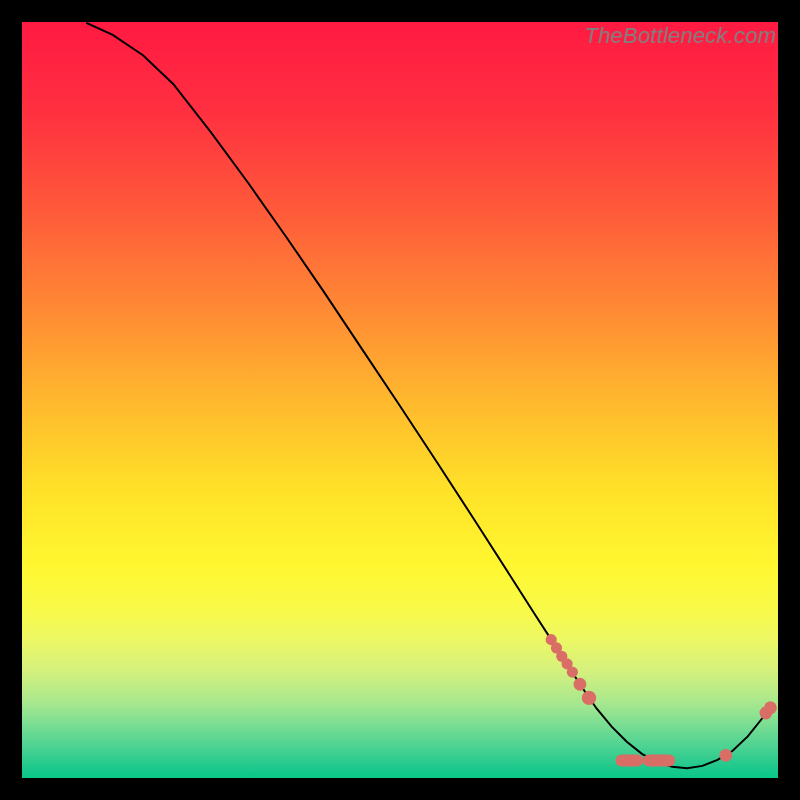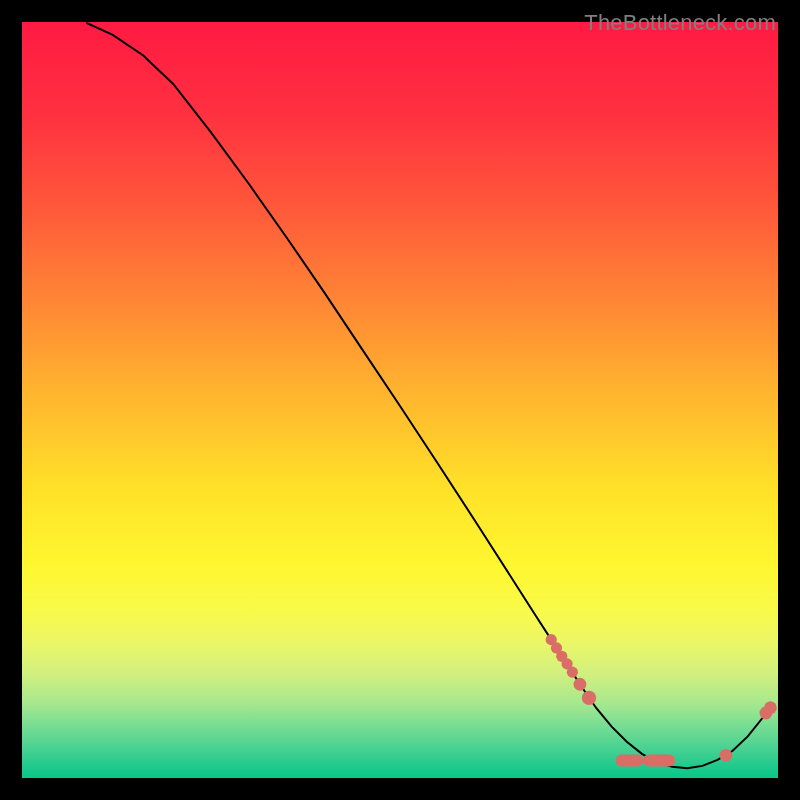--- a/index.html
+++ b/index.html
@@ -20,26 +20,27 @@
   }
   .plot-area {
     position: absolute;
     left: 22px;
     top: 22px;
     width: 756px;
     height: 756px;
   }
   .watermark {
     position: absolute;
-    top: 10px;
+    top: 23px;
     right: 24px;
     color: #808080;
     font-size: 22px;
     letter-spacing: 0.2px;
     font-family: Arial, sans-serif;
+    font-style: italic;
   }
   svg { display: block; }
 </style>
 </head>
 <body>
 
 <div class="chart-wrap">
 
   <div class="plot-area">
     <svg id="chart-svg" width="756" height="756" viewBox="0 0 756 756">

